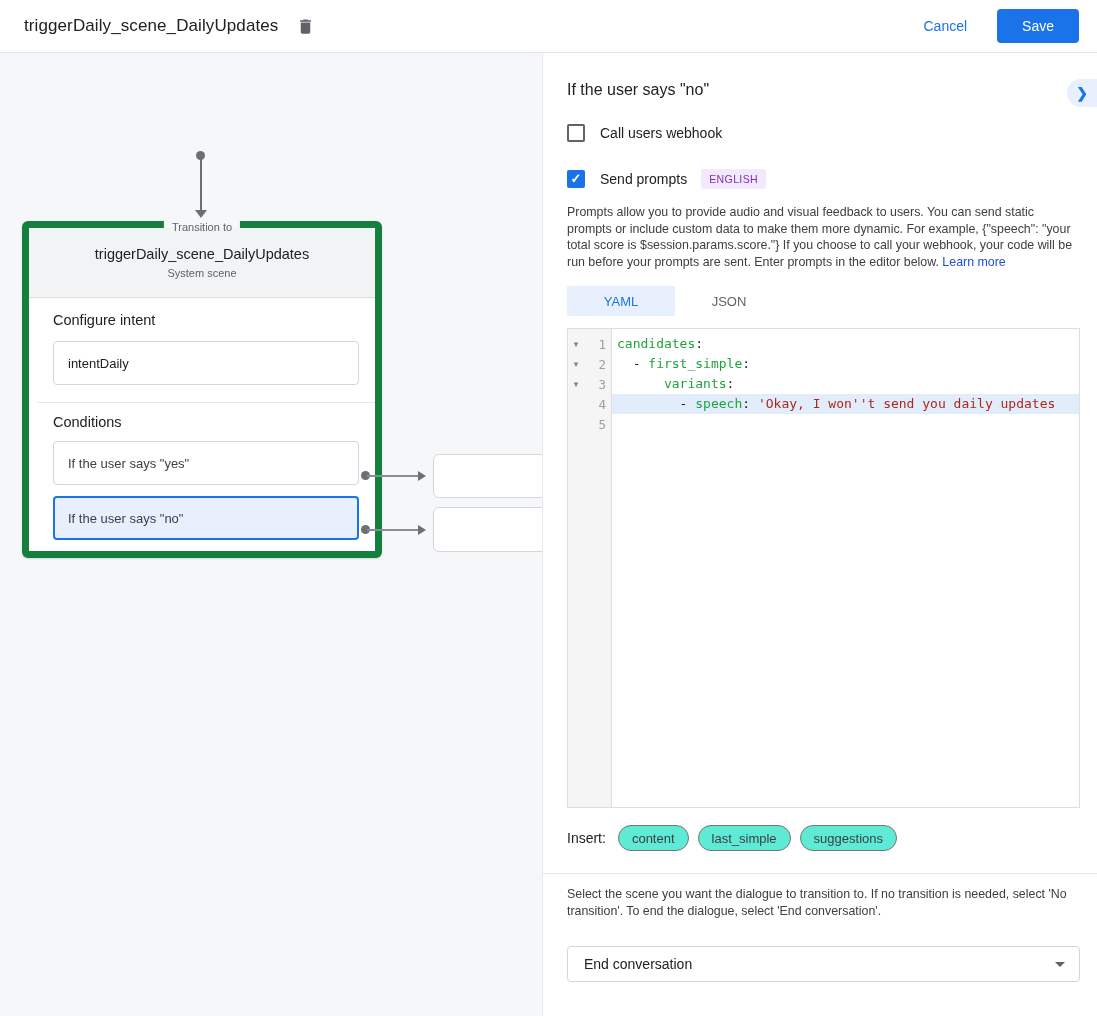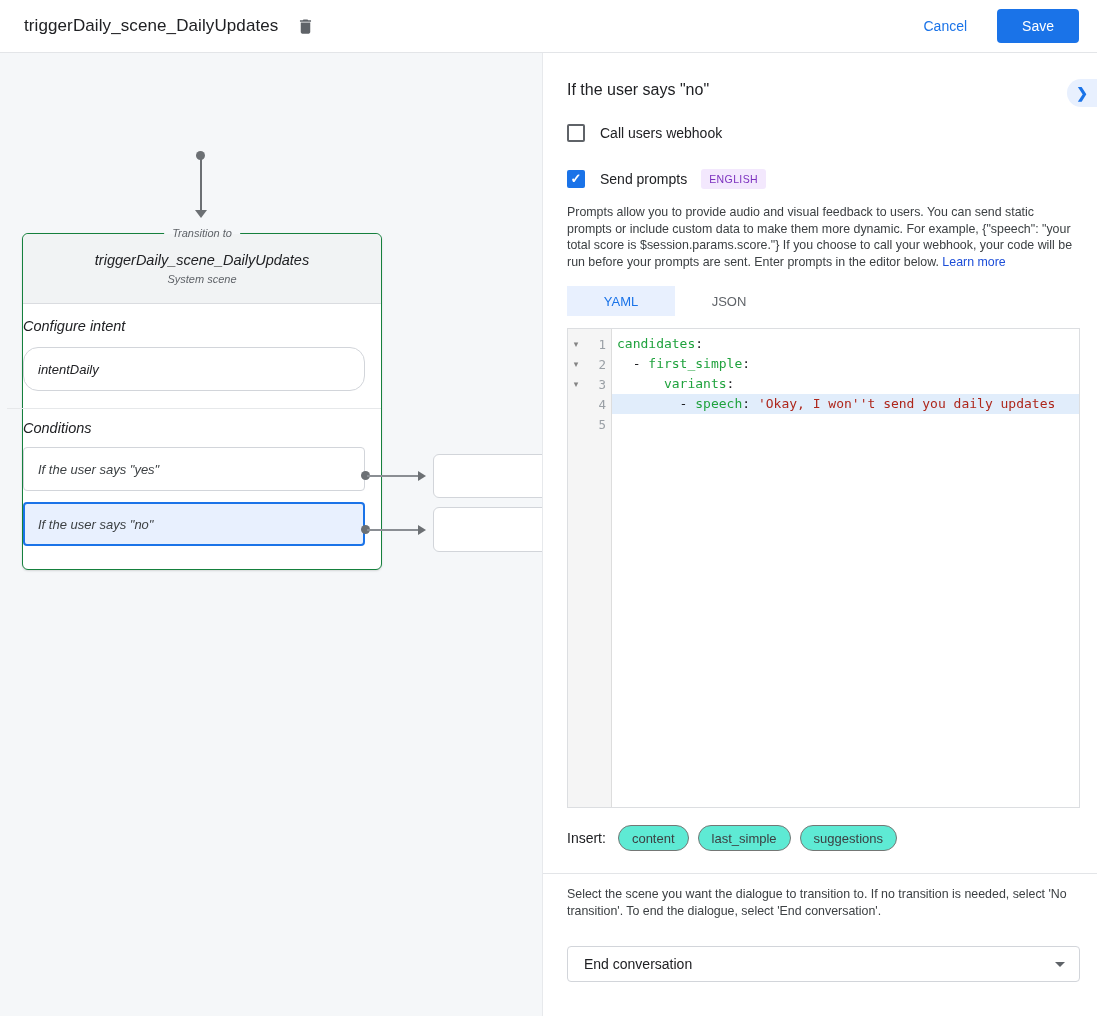--- a/index.html
+++ b/index.html
@@ -39,34 +39,33 @@
   .from-box .legend { background: linear-gradient(180deg, #f5f7f9 53%, #ffffff 53%); }
   .node-name { font-size: 14.5px; color: #202124; }
   .node-type { font-size: 11px; color: #5f6368; }
 
   .v-dot { position: absolute; left: 196px; top: 98px; width: 9px; height: 9px; border-radius: 50%; background: #6c7074; }
   .v-line { position: absolute; left: 200px; top: 104px; width: 2px; height: 54px; background: #6c7074; }
   .v-arrowhead { position: absolute; left: 195px; top: 157px; width: 0; height: 0;
     border-left: 6px solid transparent; border-right: 6px solid transparent; border-top: 8px solid #6c7074; }
 
   .to-card {
-    position: absolute; left: 22px; top: 180px; width: 360px; height: 337px;
-    background: #fff; border: 1px solid #15803d; border-radius: 6px;
+    position: absolute; left: 22px; top: 168px; width: 360px; height: 337px;
+    background: #fff; border: 7px solid #15803d; border-radius: 6px;
     box-shadow: 0 1px 2px rgba(60,64,67,.18);
-    font-style: italic;
   }
   .to-card .legend { background: linear-gradient(180deg, #f5f7f9 53%, #f1f3f4 53%); }
   .to-card-header {
     height: 70px; background: #f1f3f4; border-bottom: 1px solid #dadce0; border-radius: 6px 6px 0 0;
     display: flex; flex-direction: column; align-items: center; justify-content: center; gap: 5px;
   }
-  .to-card-body { padding: 14px 16px 0 0; }
+  .to-card-body { padding: 14px 16px 0 24px; }
   .section-label { font-size: 14.5px; color: #202124; margin-top: 11px; }
   .intent-input {
-    margin-top: 13px; height: 44px; border: 1px solid #d2d5da; border-radius: 15px;
+    margin-top: 13px; height: 44px; border: 1px solid #d2d5da; border-radius: 4px;
     display: flex; align-items: center; padding-left: 14px; font-size: 13px; color: #202124; background: #fff;
   }
   .card-divider { margin: 17px -16px 0 -16px; border-top: 1px solid #e6e8ea; }
   .cond-row {
     margin-top: 11px; height: 44px; border: 1px solid #d2d5da; border-radius: 4px;
     display: flex; align-items: center; padding-left: 14px; font-size: 13px; color: #3c4043; background: #fff; cursor: pointer;
   }
   .cond-row.selected { border: 2px solid #1a73e8; background: #e8f0fe; padding-left: 13px; }
 
   .h-dot { position: absolute; width: 9px; height: 9px; border-radius: 50%; background: #6c7074; }

